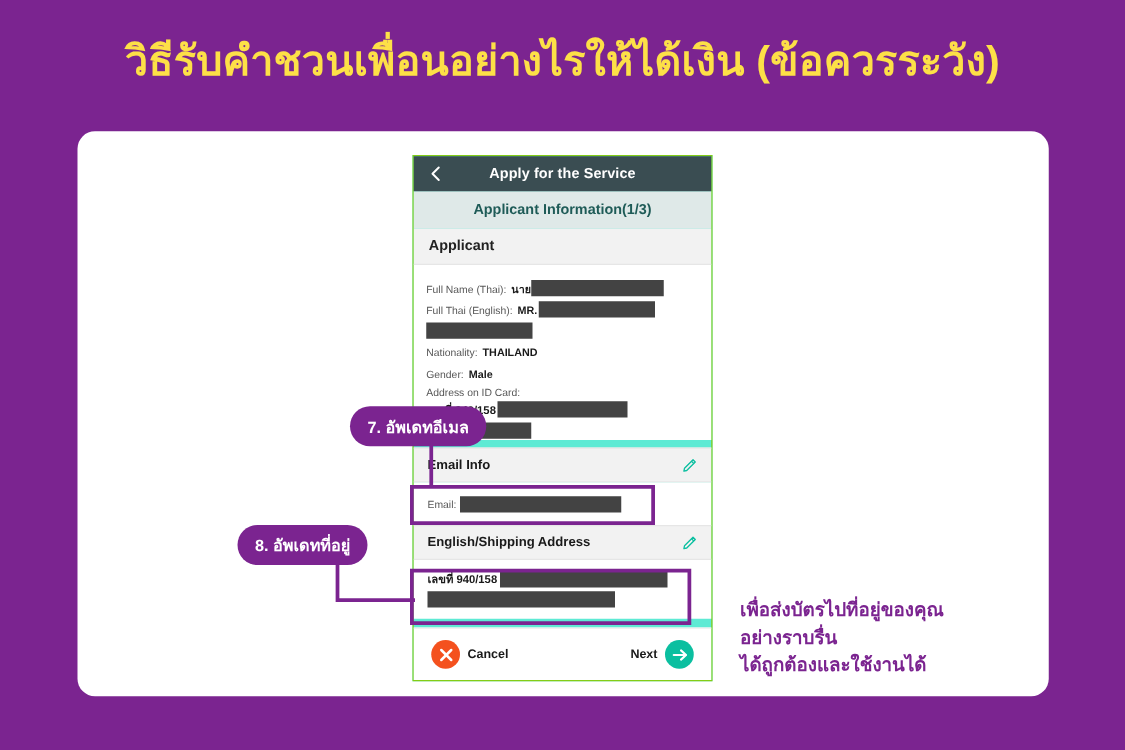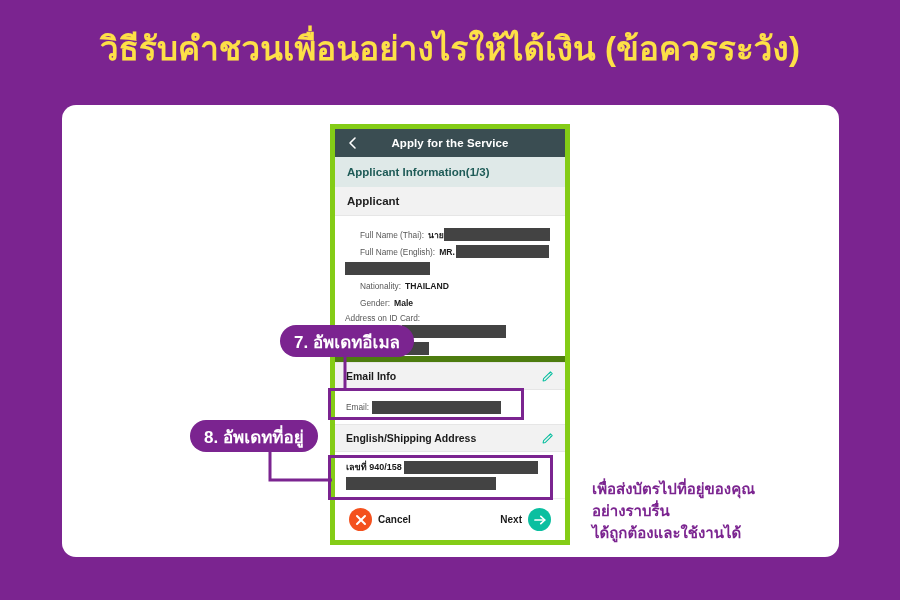--- a/index.html
+++ b/index.html
@@ -33,22 +33,22 @@
     width: 777px; height: 452px;
     background: #FFFFFF;
     border-radius: 14px;
   }
 
   
   .phone {
     position: absolute;
     left: 330px; top: 124px;
     width: 240px; height: 421px;
-    background: #4d7c0f;
-    border: 5px solid #84cc16;
+    background: #5eead4;
+    border: 1px solid #84cc16;
     overflow: visible;
   }
 
   .phone-header {
     height: 28px;
     background: #3A4D52;
     display: flex;
     align-items: center;
     position: relative;
   }
@@ -65,21 +65,21 @@
     font-size: 11.5px;
     font-weight: 700;
     letter-spacing: 0.1px;
   }
 
   .section-info {
     height: 30px;
     background: #DFE9E8;
     display: flex;
     align-items: center;
-    justify-content: flex-start;
+    justify-content: center;
     padding: 0 12px;
   }
   .section-info-label {
     color: #1E5B57;
     font-size: 11.5px;
     font-weight: 600;
   }
   .section-info-count {
     color: #1E5B57;
     font-size: 11.5px;
@@ -109,21 +109,20 @@
   .field-row {
     display: flex;
     align-items: center;
     margin-bottom: 2px;
     height: 15px;
   }
   .field-label {
     color: #575757;
     font-size: 8.3px;
     white-space: nowrap;
-    margin-left: 15px;
   }
   .field-value {
     color: #1A1A1A;
     font-size: 8.6px;
     font-weight: 700;
     margin-left: 4px;
     white-space: nowrap;
   }
   .redact {
     background: #434343;
@@ -225,21 +224,21 @@
 
   
   .callout {
     position: absolute;
     background: #7B2490;
     color: #FFFFFF;
     border-radius: 16px;
     display: flex;
     align-items: center;
     justify-content: center;
-    font-size: 17px;
+    font-size: 13px;
     font-weight: 700;
     white-space: nowrap;
     padding: 16px 14px;
   }
   #callout-7 { left: 280px; top: 325px; height: 31px; }
   #callout-8 { left: 190px; top: 420px; height: 31px; }
 
   .connector {
     position: absolute;
     pointer-events: none;
@@ -286,21 +285,21 @@
 
   <div class="form-body">
 
     <div class="field-row">
       <span class="field-label">Full Name (Thai):</span>
       <span class="field-value">นาย</span>
       <span class="redact redact-tall" style="width:106px; margin-left:0;"></span>
     </div>
 
     <div class="field-row">
-      <span class="field-label">Full Name (English):</span>
+      <span class="field-label">Full Thai (English):</span>
       <span class="field-value">MR.</span>
       <span class="redact redact-tall" style="width:93px; margin-left:1px;"></span>
     </div>
 
     <div class="field-row">
       <span class="redact redact-tall" style="width:85px;"></span>
     </div>
 
     <div class="field-row">
       <span class="field-label">Nationality:</span>

